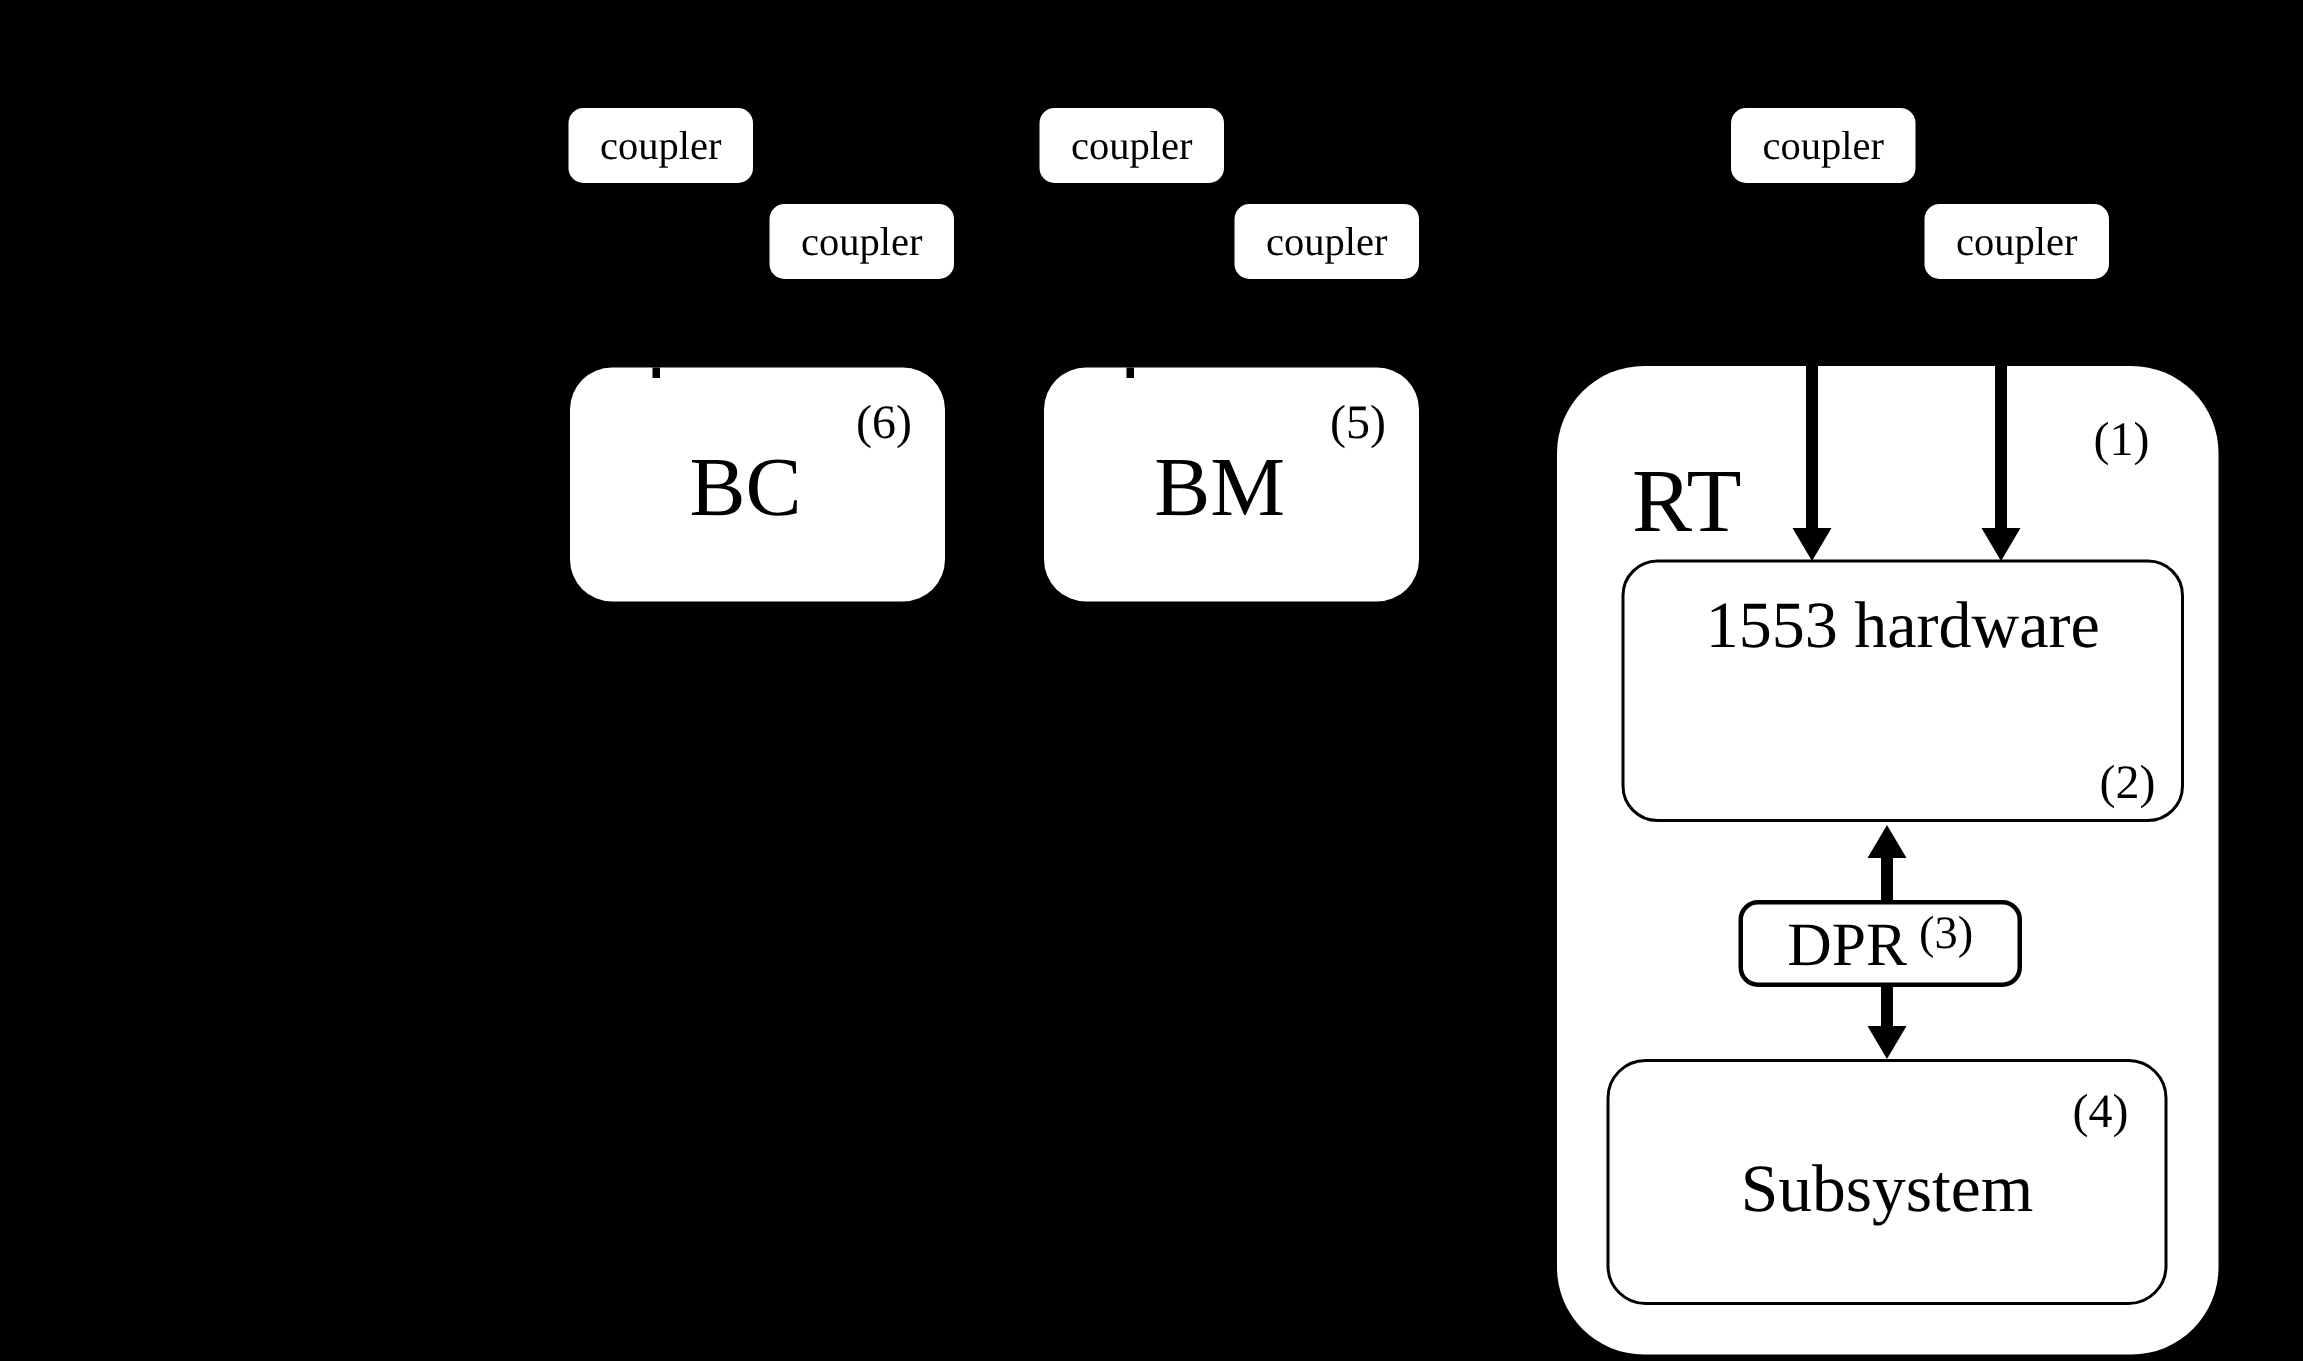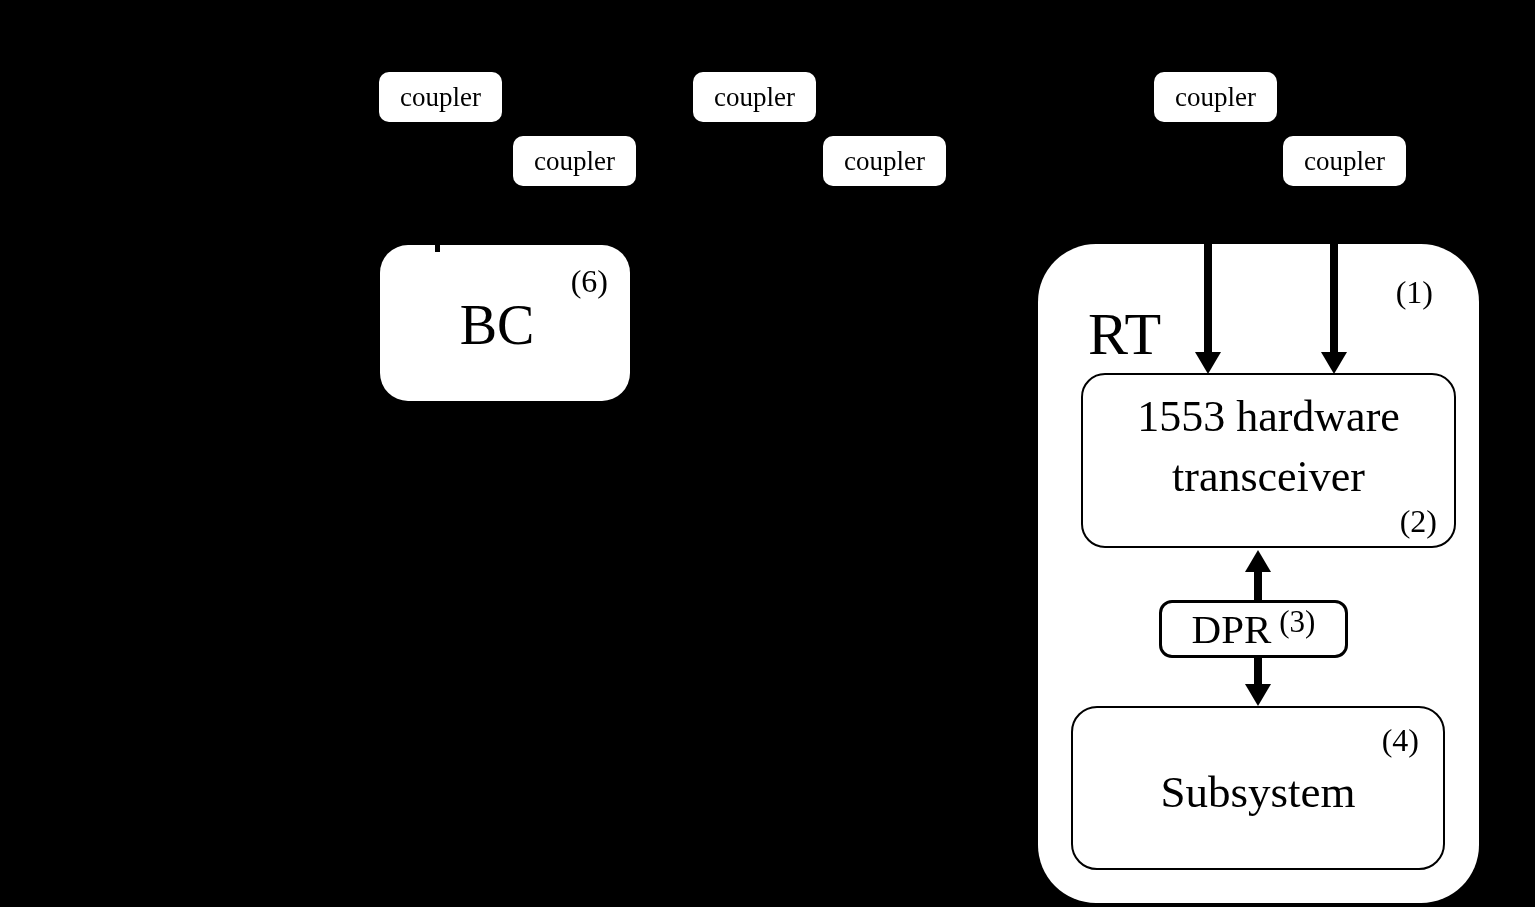--- a/index.html
+++ b/index.html
@@ -145,36 +145,39 @@
   <div class="abs coupler" style="left:1283px;top:136px">
     <span>coupler</span>
   </div>
 
   <div class="abs terminal" style="left:380px;top:245px">
     <div class="big-label">BC</div>
     <div class="ref" style="top:18px;right:22px">(6)</div>
   </div>
   <div class="stub-tick" style="left:435px;top:245px"></div>
 
+  <div class="abs terminal" style="left:696px;top:245px">
+    <div class="big-label">BM</div>
+    <div class="ref" style="top:18px;right:22px">(5)</div>
+  </div>
   <div class="stub-tick" style="left:751px;top:245px"></div>
 
   <div class="abs" id="rt-box">
     <div id="rt-label">RT</div>
     <div class="ref" style="top:30px;right:46px">(1)</div>
 
     <div class="stem" style="left:166px;top:0;height:108px"></div>
     <div class="head-down" style="left:157px;top:108px"></div>
 
     <div class="stem" style="left:292px;top:0;height:108px"></div>
     <div class="head-down" style="left:283px;top:108px"></div>
 
     <div class="inner-box" id="transceiver-box">
       <div class="lines">
         <div class="line">1553 hardware</div>
-        <div class="line">transceiver</div>
       </div>
       <div class="ref" style="bottom:6px;right:17px">(2)</div>
     </div>
 
     <div class="head-up" style="left:207px;top:306px"></div>
     <div class="stem" style="left:216px;top:328px;height:28px"></div>
 
     <div class="inner-box" id="dpr-box">
       <span>DPR</span>
       <span class="dpr-ref">(3)</span>

